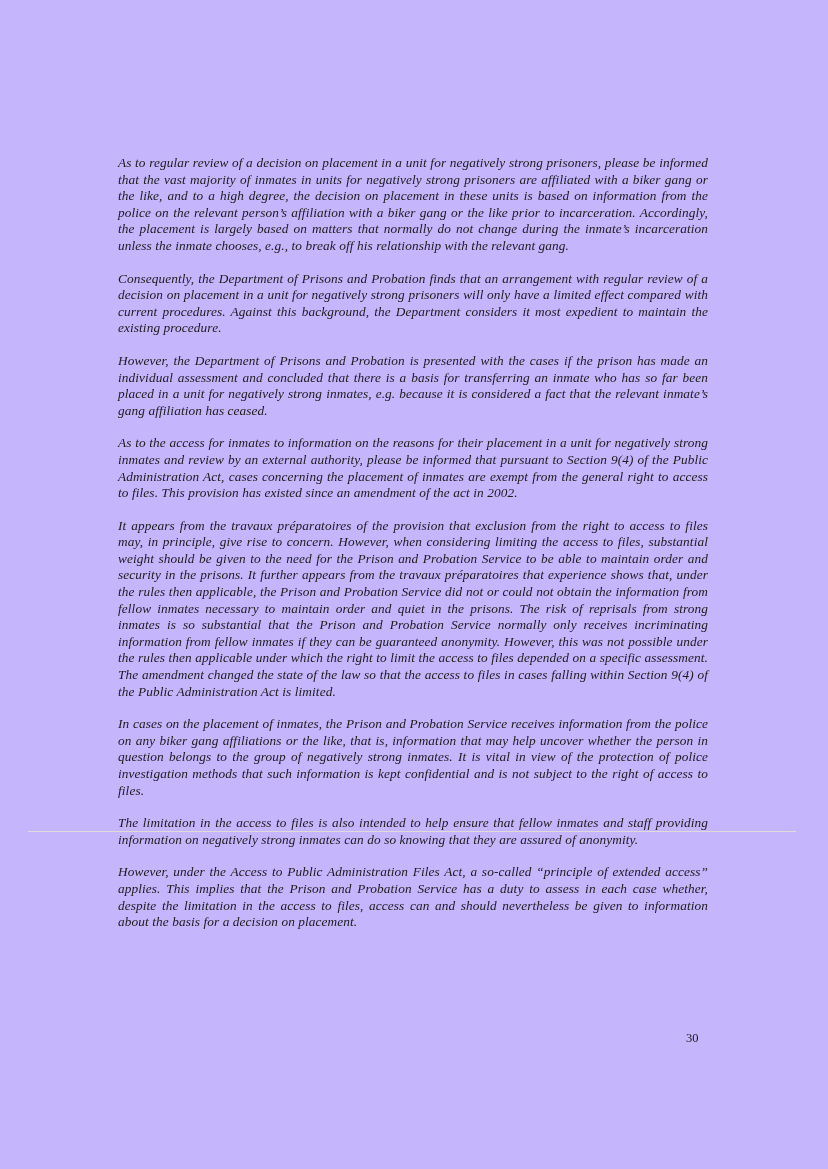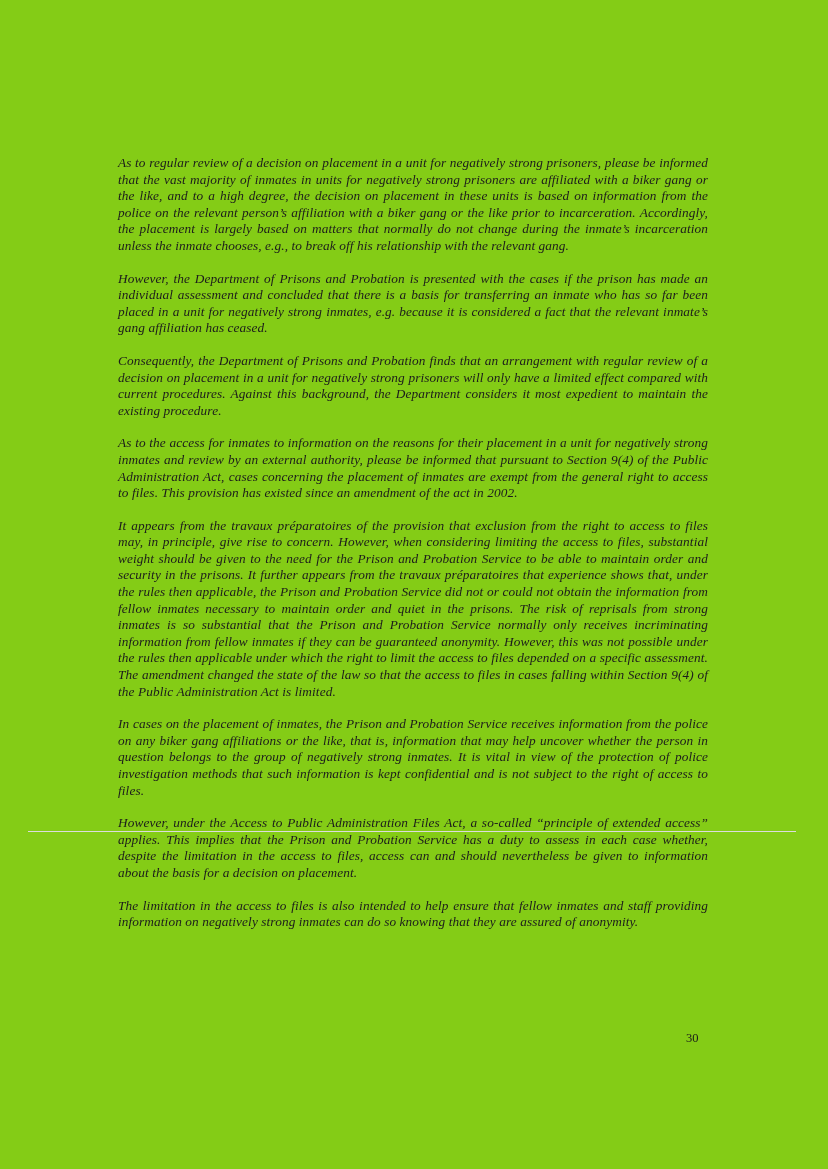--- a/index.html
+++ b/index.html
@@ -9,21 +9,21 @@
   body {
     width: 828px;
     height: 1169px;
     background: #ffffff;
     position: relative;
     overflow: hidden;
   }
   .page {
     position: absolute;
     inset: 0;
-    background: #84cc16;
+    background: #c4b5fd;
     font-family: "Liberation Serif", serif;
     padding-left: 40px;
   }
   .content {
     position: absolute;
     left: 118px;
     top: 155px;
     width: 590px;
     color: #1c1c1c;
     font-style: italic;
@@ -55,24 +55,24 @@
 </style>
 </head>
 <body>
 
 <div class="page">
 
   <div class="scan-line"></div>
 
   <div class="content">
     <p>As to regular review of a decision on placement in a unit for negatively strong prisoners, please be informed that the vast majority of inmates in units for negatively strong prisoners are affiliated with a biker gang or the like, and to a high degree, the decision on placement in these units is based on information from the police on the relevant person’s affiliation with a biker gang or the like prior to incarceration. Accordingly, the placement is largely based on matters that normally do not change during the inmate’s incarceration unless the inmate chooses, e.g., to break off his relationship with the relevant gang.</p>
+    <p>Consequently, the Department of Prisons and Probation finds that an arrangement with regular review of a decision on placement in a unit for negatively strong prisoners will only have a limited effect compared with current procedures. Against this background, the Department considers it most expedient to maintain the existing procedure.</p>
     <p>However, the Department of Prisons and Probation is presented with the cases if the prison has made an individual assessment and concluded that there is a basis for transferring an inmate who has so far been placed in a unit for negatively strong inmates, e.g. because it is considered a fact that the relevant inmate’s gang affiliation has ceased.</p>
-    <p>Consequently, the Department of Prisons and Probation finds that an arrangement with regular review of a decision on placement in a unit for negatively strong prisoners will only have a limited effect compared with current procedures. Against this background, the Department considers it most expedient to maintain the existing procedure.</p>
     <p>As to the access for inmates to information on the reasons for their placement in a unit for negatively strong inmates and review by an external authority, please be informed that pursuant to Section 9(4) of the Public Administration Act, cases concerning the placement of inmates are exempt from the general right to access to files. This provision has existed since an amendment of the act in 2002.</p>
     <p>It appears from the travaux préparatoires of the provision that exclusion from the right to access to files may, in principle, give rise to concern. However, when considering limiting the access to files, substantial weight should be given to the need for the Prison and Probation Service to be able to maintain order and security in the prisons. It further appears from the travaux préparatoires that experience shows that, under the rules then applicable, the Prison and Probation Service did not or could not obtain the information from fellow inmates necessary to maintain order and quiet in the prisons. The risk of reprisals from strong inmates is so substantial that the Prison and Probation Service normally only receives incriminating information from fellow inmates if they can be guaranteed anonymity. However, this was not possible under the rules then applicable under which the right to limit the access to files depended on a specific assessment. The amendment changed the state of the law so that the access to files in cases falling within Section 9(4) of the Public Administration Act is limited.</p>
     <p>In cases on the placement of inmates, the Prison and Probation Service receives information from the police on any biker gang affiliations or the like, that is, information that may help uncover whether the person in question belongs to the group of negatively strong inmates.  It is vital in view of the protection of police investigation methods that such information is kept confidential and is not subject to the right of access to files.</p>
+    <p>The limitation in the access to files is also intended to help ensure that fellow inmates and staff providing information on negatively strong inmates can do so knowing that they are assured of anonymity.</p>
     <p>However, under the Access to Public Administration Files Act, a so-called “principle of extended access” applies. This implies that the Prison and Probation Service has a duty to assess in each case whether, despite the limitation in the access to files, access can and should nevertheless be given to information about the basis for a decision on placement.</p>
-    <p>The limitation in the access to files is also intended to help ensure that fellow inmates and staff providing information on negatively strong inmates can do so knowing that they are assured of anonymity.</p>
   </div>
 
   <div class="page-number">30</div>
 
 </div>
 
 </body></html>

